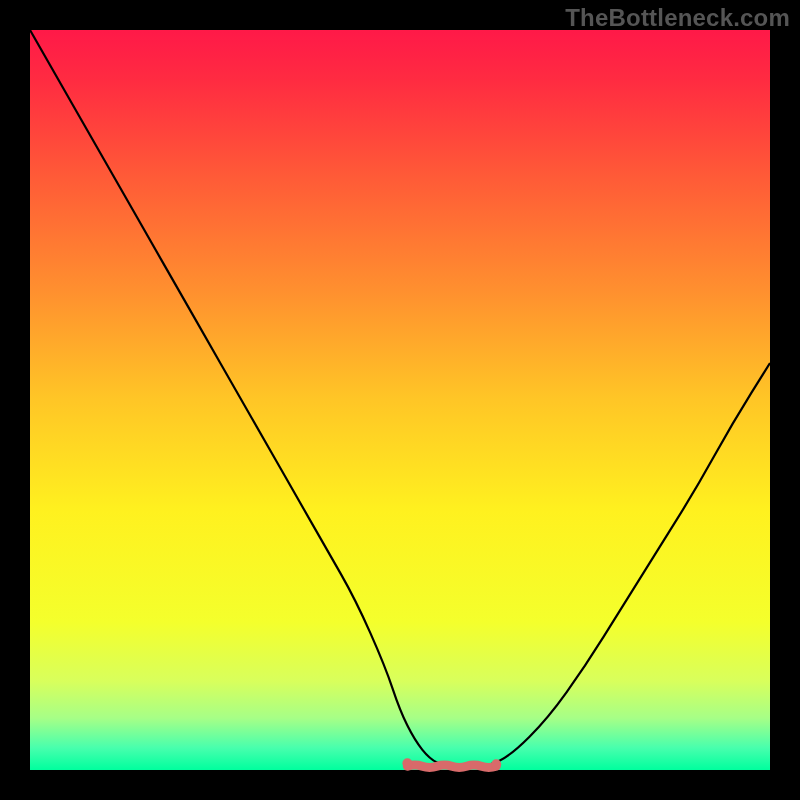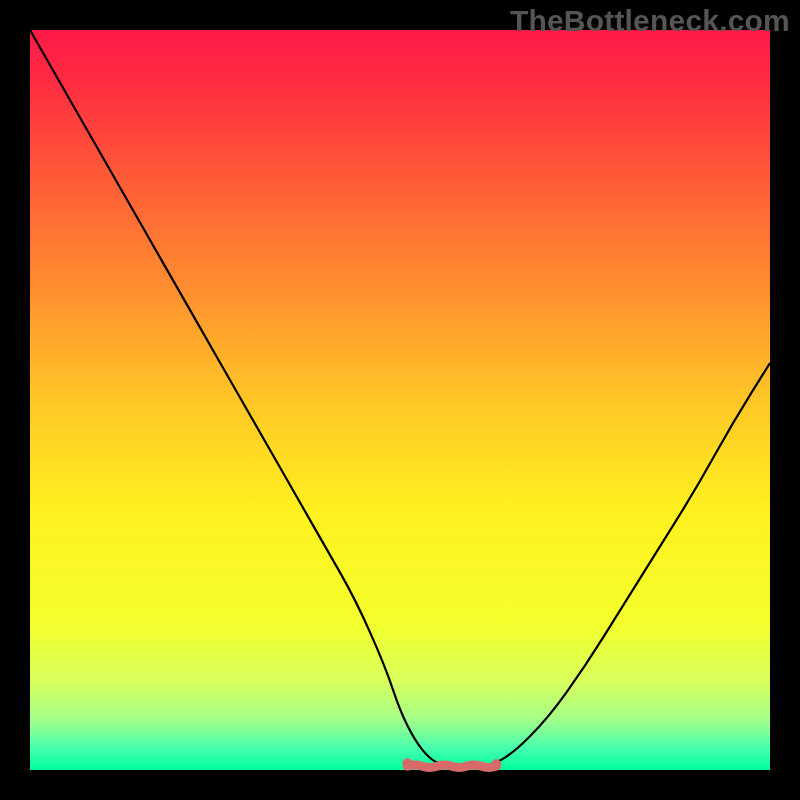--- a/index.html
+++ b/index.html
@@ -14,21 +14,21 @@
   .frame {
     position: relative;
     width: 800px;
     height: 800px;
     background: #000;
   }
   .watermark {
     position: absolute;
     top: 4px;
     right: 10px;
-    font-size: 30px;
+    font-size: 24px;
     font-weight: 600;
     color: #555;
     letter-spacing: 0.2px;
     z-index: 5;
     user-select: none;
   }
   svg.plot {
     position: absolute;
     top: 0;
     left: 0;

